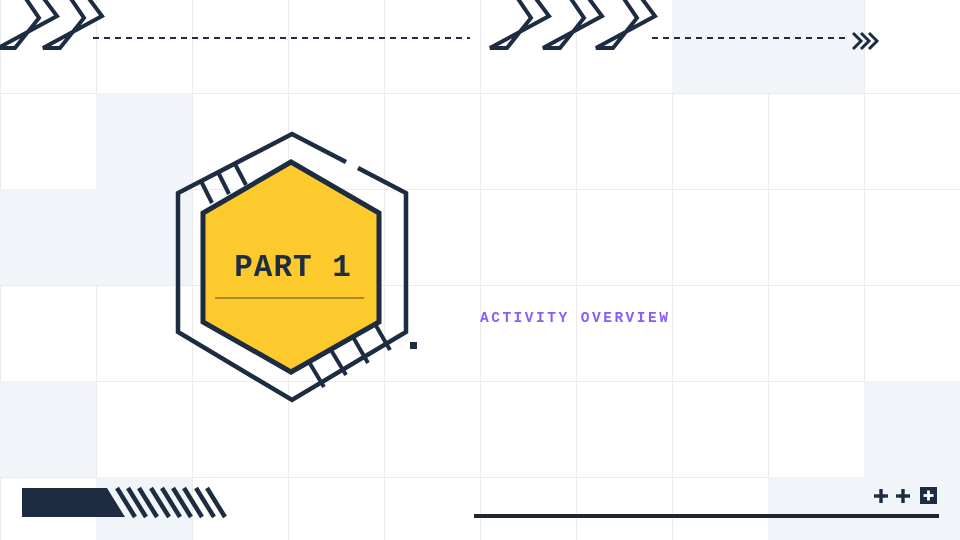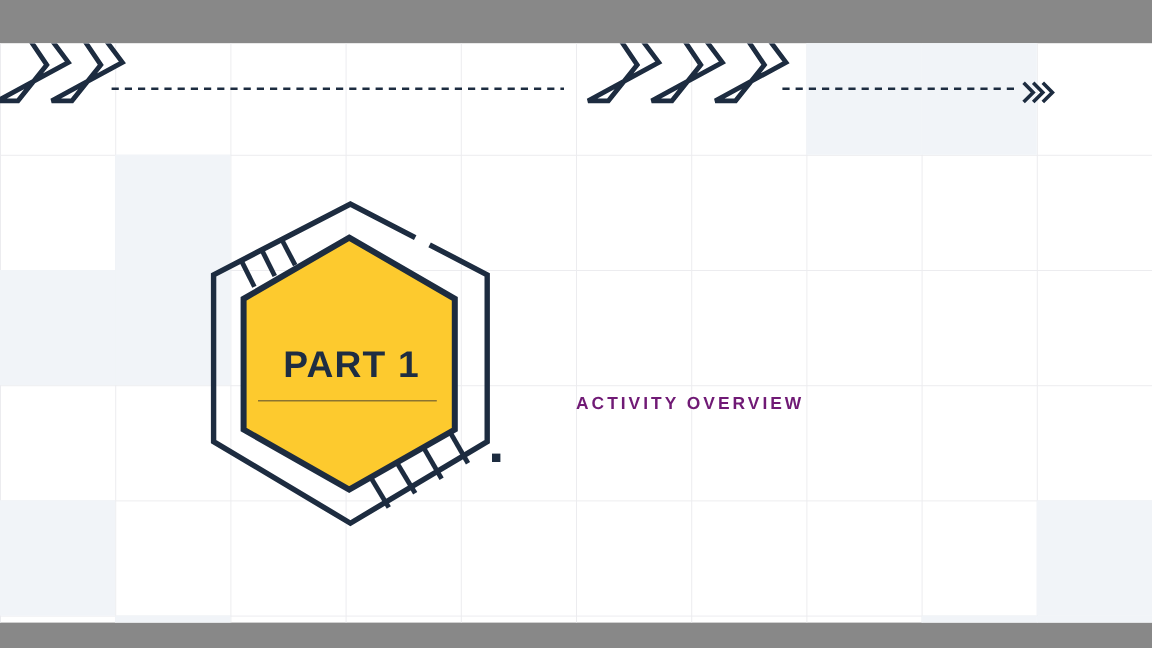--- a/index.html
+++ b/index.html
@@ -1,40 +1,40 @@
 <!DOCTYPE html>
 <html><head>
 <meta charset="utf-8">
 <style>
   html,body{margin:0;padding:0;background:#888;}
   .slide{
-    position:relative;width:960px;height:483px;background:#ffffff;
-    overflow:hidden;font-family:Liberation Sans, sans-serif;margin-top:36px;
+    position:relative;width:960px;height:540px;background:#ffffff;
+    overflow:hidden;font-family:Liberation Mono, monospace;
   }
   .grid-layer{
     position:absolute;inset:0;
     background-image:
       linear-gradient(to right,#ececef 1px,transparent 1px),
       linear-gradient(to bottom,#ececef 1px,transparent 1px);
     background-size:96px 96px;
     background-position:0px 93px;
   }
   .shade{position:absolute;width:96px;height:96px;background:#f1f4f8;}
   .deco-svg{position:absolute;left:0;top:0;}
   .part-label{
     position:absolute;left:293px;top:250px;transform:translateX(-50%);
     font-size:31px;font-weight:600;letter-spacing:1px;color:#1e2d42;white-space:nowrap;
   }
   .title-cn{
     position:absolute;left:478px;top:240px;
     font-size:44px;font-weight:700;letter-spacing:8px;color:#24395c;white-space:nowrap;
   }
   .subtitle-en{
-    position:absolute;left:480px;top:293px;
-    font-size:14.5px;font-weight:700;letter-spacing:2.5px;color:#701a75;white-space:nowrap;
+    position:absolute;left:480px;top:310px;
+    font-size:14.5px;font-weight:700;letter-spacing:2.5px;color:#8b5cf6;white-space:nowrap;
   }
 </style>
 </head>
 <body>
 
 <div class="slide">
 
   <div class="grid-layer"></div>
   <div class="shade" style="left:672px;top:-3px"></div>
   <div class="shade" style="left:768px;top:-3px"></div>

